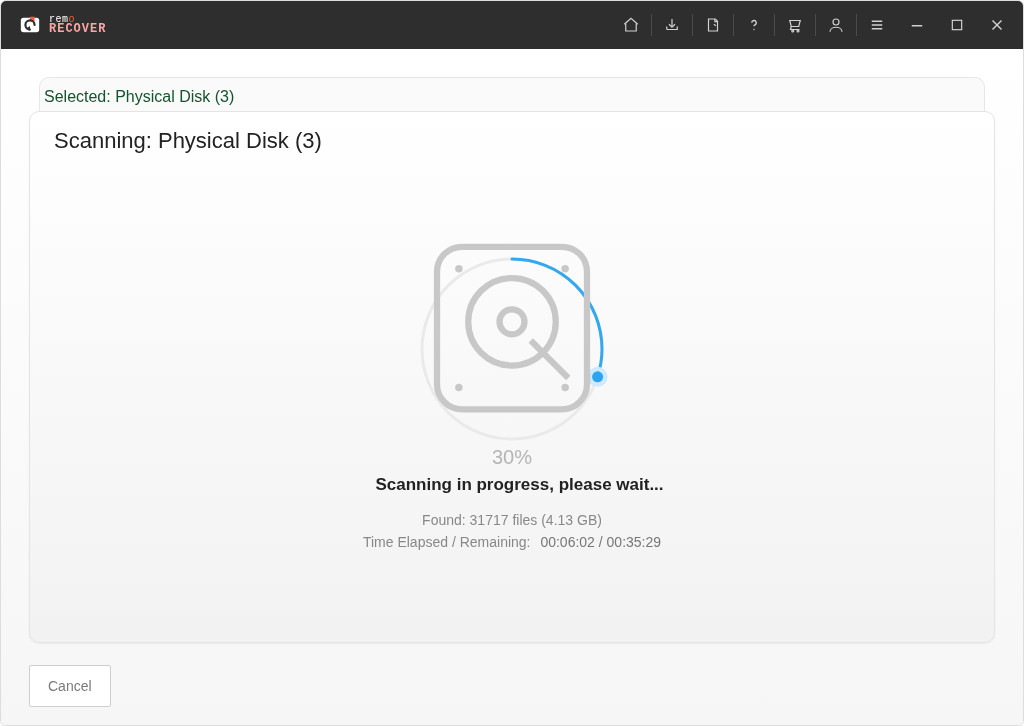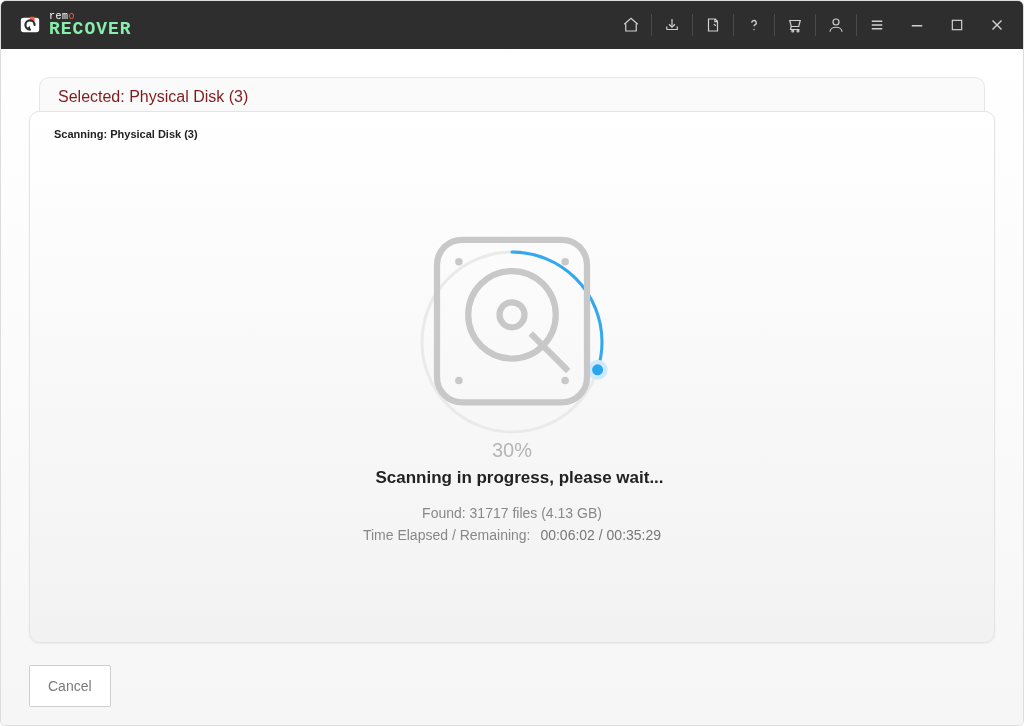--- a/index.html
+++ b/index.html
@@ -49,24 +49,24 @@
     color: #fff;
   }
   .brand-top {
     font-size: 10px;
     letter-spacing: 0.5px;
     color: #fff;
     font-weight: 500;
   }
   .brand-top i { color: #ff5a3c; font-style: normal; }
   .brand-main {
-    font-size: 18px;
+    font-size: 12px;
     font-weight: 800;
     letter-spacing: 1px;
-    color: #86efac;
+    color: #fca5a5;
   }
   .titlebar-spacer { flex: 1; }
   .titlebar-icons { display: flex; align-items: center; }
   .t-icon {
     width: 40px;
     height: 48px;
     display: flex;
     align-items: center;
     justify-content: center;
     color: #d0d0d0;
@@ -91,39 +91,39 @@
     position: relative;
   }
   .card-back {
     position: absolute;
     top: 0; left: 10px; right: 10px;
     height: 44px;
     background: #fafafa;
     border: 1px solid #e6e6e6;
     border-top-left-radius: 10px;
     border-top-right-radius: 10px;
-    padding: 10px 18px;
-    color: #7f1d1d;
+    padding: 10px 4px;
+    color: #14532d;
     font-size: 16px;
   }
   .card-front {
     position: absolute;
     top: 34px; left: 0; right: 0; bottom: 0;
     background: linear-gradient(#fff, #f2f2f2);
     border: 1px solid #e4e4e4;
     border-radius: 10px;
     box-shadow: 0 1px 2px rgba(0,0,0,0.05);
     padding: 16px 24px;
     display: flex;
     flex-direction: column;
   }
   .scan-title {
-    font-size: 11px;
+    font-size: 22px;
     color: #222;
-    font-weight: 700;
+    font-weight: 400;
     margin-bottom: 28px;
   }
   .scan-body {
     flex: 1;
     display: flex;
     flex-direction: column;
     align-items: center;
     justify-content: center;
   }
   .ring-wrap {

